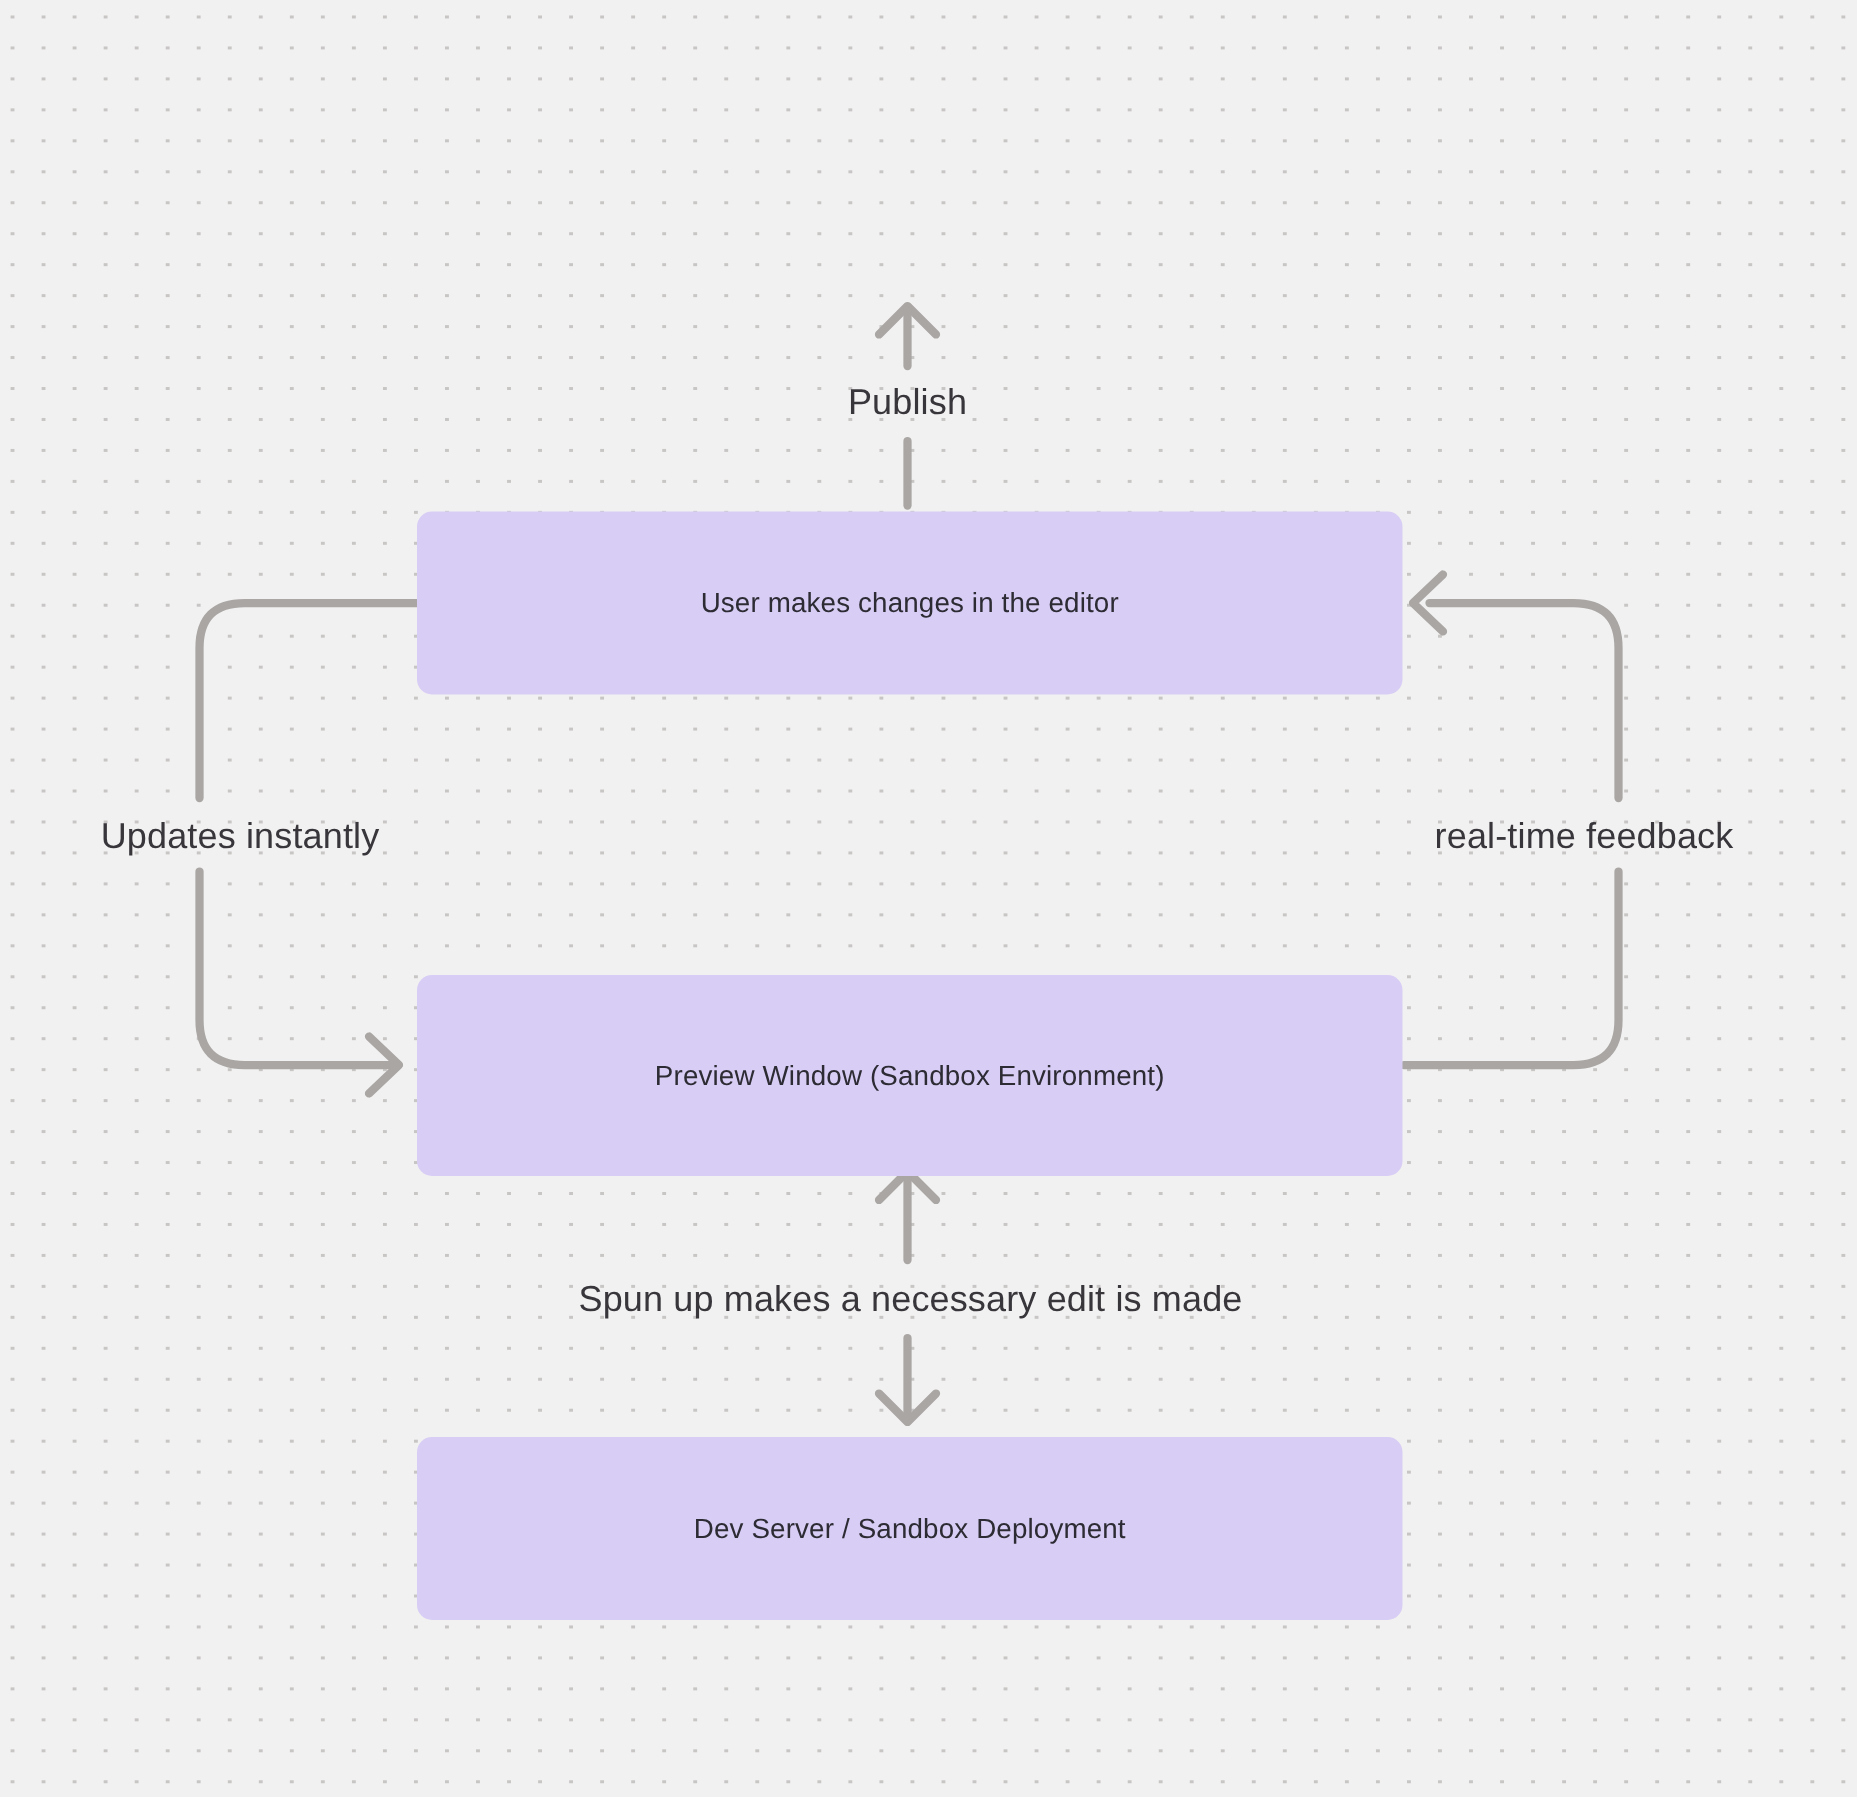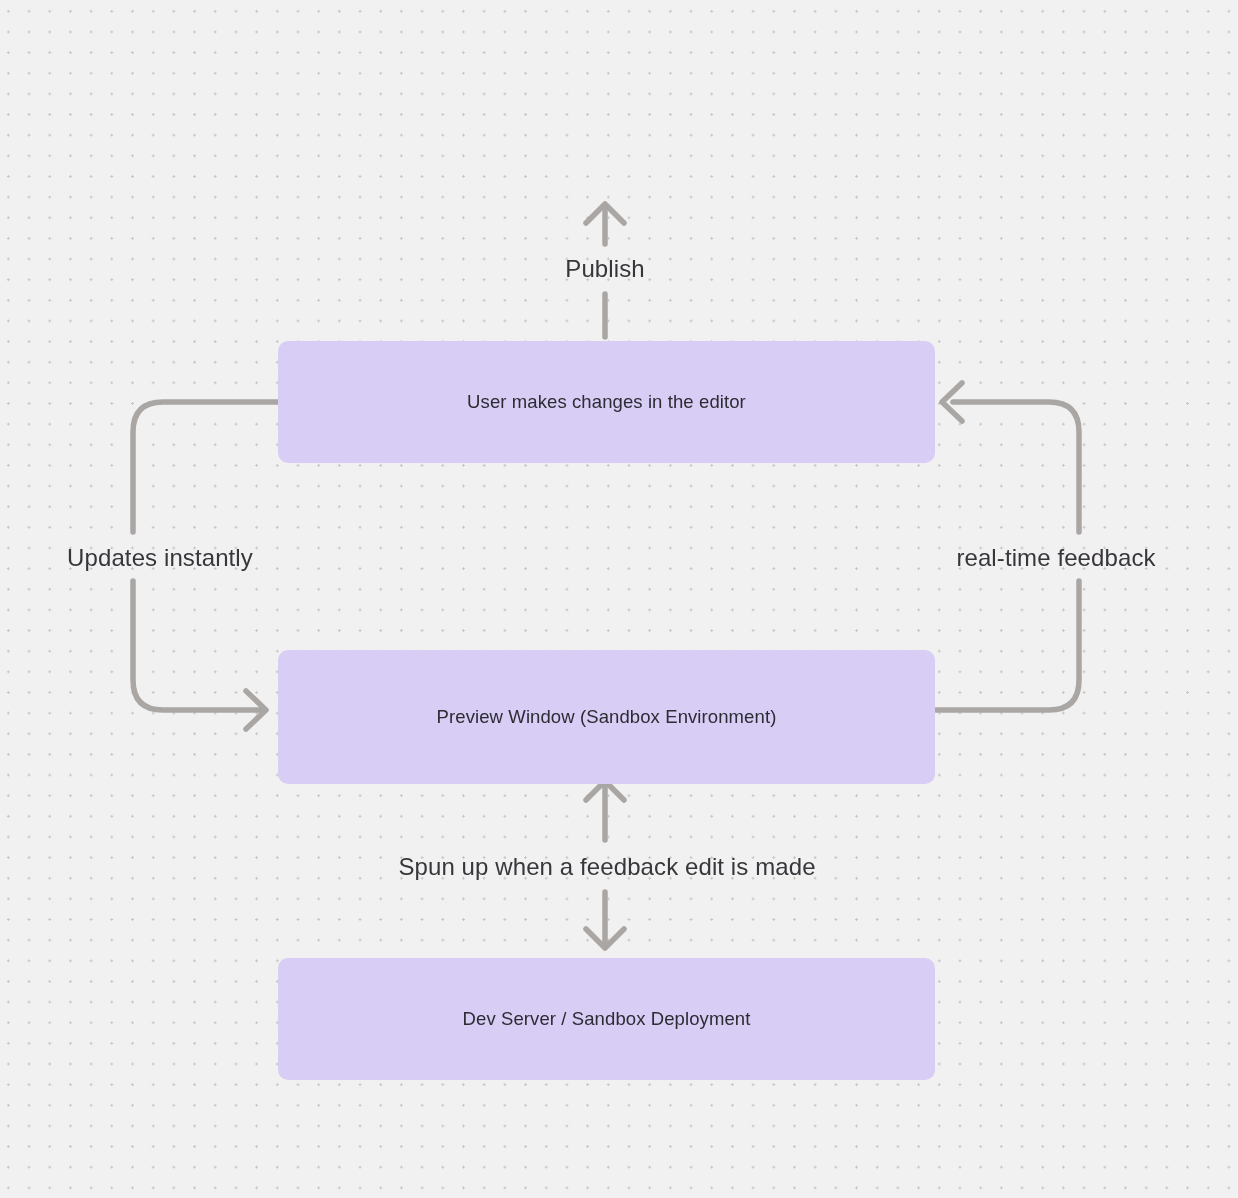--- a/index.html
+++ b/index.html
@@ -103,15 +103,15 @@
   <div class="node" id="node-dev">
     <span>Dev Server / Sandbox Deployment</span>
   </div>
 
   <div class="edge-label" id="label-publish">Publish</div>
 
   <div class="edge-label" id="label-updates">Updates instantly</div>
 
   <div class="edge-label" id="label-feedback">real-time feedback</div>
 
-  <div class="edge-label" id="label-spunup">Spun up when a feedback edit is made</div>
+  <div class="edge-label" id="label-spunup">Spun up makes a necessary edit is made</div>
 
 </div>
 
 </body></html>

